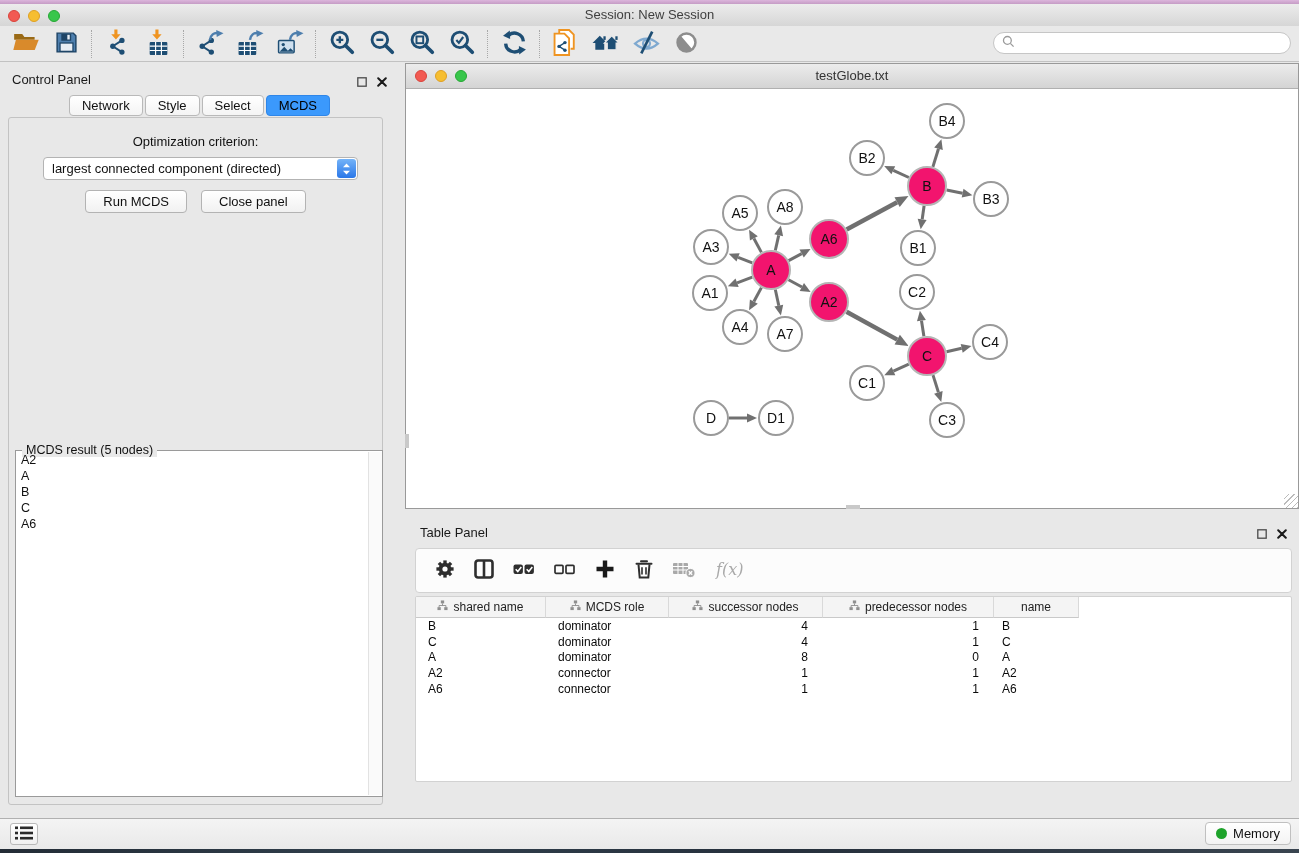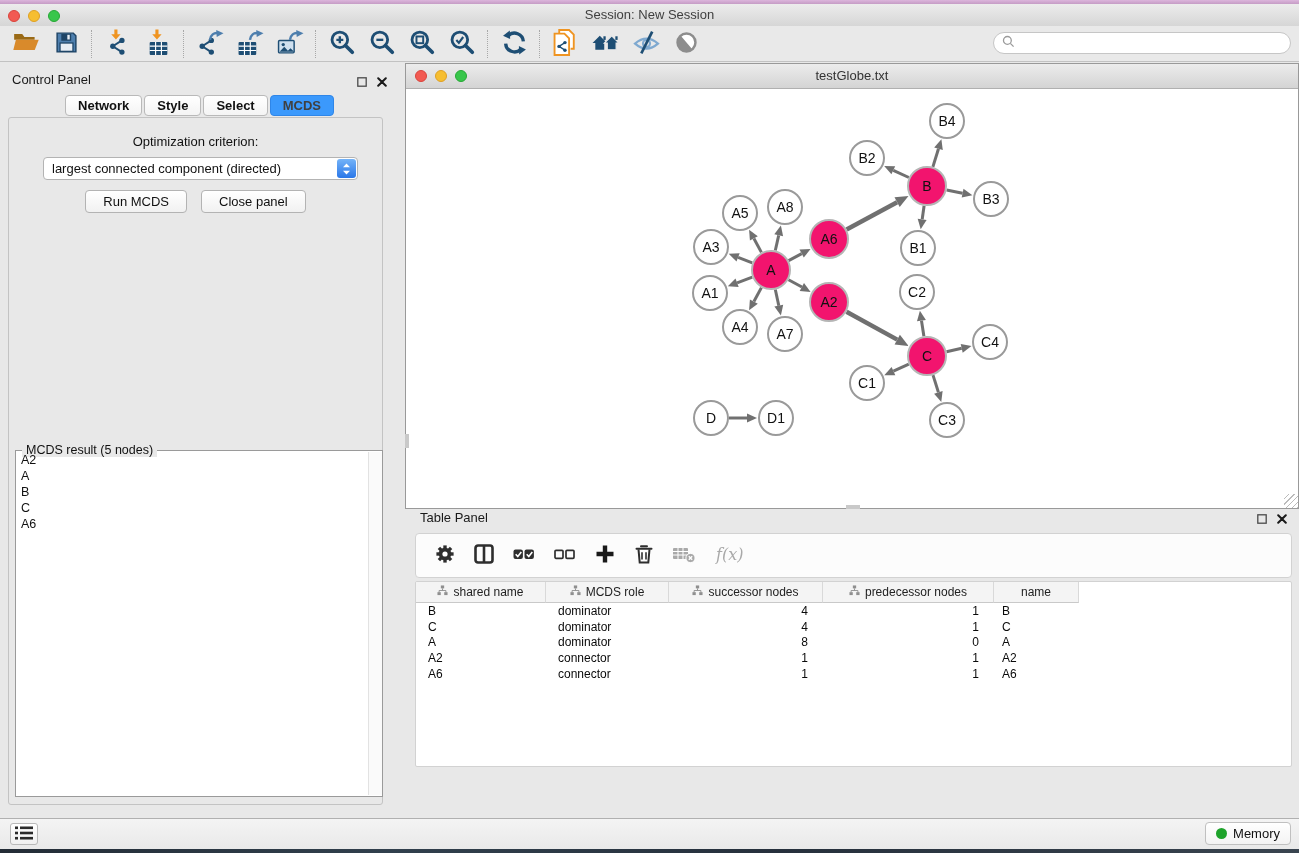--- a/index.html
+++ b/index.html
@@ -25,24 +25,24 @@
   .tb-btn{width:40px;height:32px;display:flex;align-items:center;justify-content:center;background:transparent;border:none;padding:0;}
   .tb-sep{width:1px;height:28px;margin:0 5px;border-left:1px dotted #a8a8a8;}
   .searchbox{position:absolute;right:8px;top:32px;width:298px;height:22px;background:#fff;border:1px solid #c6c6c6;
     border-radius:11px;display:flex;align-items:center;padding-left:8px;box-sizing:border-box;}
   .searchbox input{border:none;outline:none;flex:1;font-size:12px;background:transparent;margin-left:5px;font-family:"Liberation Sans",sans-serif;}
 
   
   .control-panel{position:absolute;left:0;top:62px;width:399px;height:756px;}
   .cp-header-title{position:absolute;left:12px;top:10px;font-size:13px;color:#1a1a1a;}
   .panel-icons{position:absolute;right:12px;top:11px;display:flex;gap:10px;align-items:center;}
-  .cp-tabs{position:absolute;left:0;top:33px;width:100%;display:flex;justify-content:center;gap:2px;font-weight:bold;}
+  .cp-tabs{position:absolute;left:0;top:33px;width:100%;display:flex;justify-content:center;gap:2px;}
   .cp-tab{font-size:13px;color:#111;background:linear-gradient(#fff,#f4f4f4);border:1px solid #b9b9b9;
     border-radius:4px;padding:2px 12px;line-height:15px;}
-  .cp-tab.active{background:#3b99fc;border-color:#2f86e8;color:#404040;}
+  .cp-tab.active{background:#3b99fc;border-color:#2f86e8;color:#000000;}
   .cp-card{position:absolute;left:8px;top:55px;width:375px;height:688px;border:1px solid #c3c3c3;border-radius:3px;box-sizing:border-box;background:#e8e8e8;}
   .opt-label{position:absolute;left:0;right:0;top:16px;text-align:center;font-size:13px;color:#111;}
   .select{position:absolute;left:34px;top:39px;width:315px;height:23px;background:#fff;border:1px solid #b3b3b3;
     border-radius:4px;box-sizing:border-box;display:flex;align-items:center;}
   .select .sel-text{flex:1;font-size:13px;color:#111;padding-left:8px;white-space:nowrap;overflow:hidden;}
   .select .stepper{width:19px;height:19px;margin:1px;border-radius:3px;background:linear-gradient(#74b3f8,#2a77e8);
     display:flex;align-items:center;justify-content:center;}
   .btn-row{position:absolute;left:0;right:0;top:72px;display:flex;justify-content:center;gap:14px;}
   .push-btn{font-size:13px;color:#111;background:linear-gradient(#fff,#f1f1f1);border:1px solid #b3b3b3;border-radius:4px;
     padding:3px 17px;line-height:15px;}
@@ -56,21 +56,21 @@
   .net-window{position:absolute;left:405px;top:63px;width:894px;height:446px;background:#f9a8d4;border:1px solid #999;box-sizing:border-box;}
   .net-titlebar{position:absolute;left:0;top:0;right:0;height:24px;background:linear-gradient(#ececec,#d4d4d4);border-bottom:1px solid #b0b0b0;}
   .net-titlebar .title{position:absolute;left:0;right:0;top:4px;text-align:center;font-size:13px;color:#333;}
   .net-canvas{position:absolute;left:0;top:25px;right:0;bottom:0;background:#fff;}
   .corner-grip{position:absolute;right:0;bottom:0;width:14px;height:14px;
     background:repeating-linear-gradient(135deg,transparent 0 3px,#bbb 3px 4px);}
   .edge-grip-left{position:absolute;left:-1px;top:370px;width:4px;height:14px;background:#c9c9c9;}
   .edge-grip-bottom{position:absolute;left:440px;bottom:-1px;width:14px;height:4px;background:#c9c9c9;}
 
   
-  .table-panel{position:absolute;left:405px;top:500px;width:894px;height:303px;}
+  .table-panel{position:absolute;left:405px;top:515px;width:894px;height:303px;}
   .tp-title{position:absolute;left:15px;top:10px;font-size:13px;color:#1a1a1a;}
   .tp-toolbar{position:absolute;left:10px;right:7px;top:33px;height:45px;background:#fcfcfc;border:1px solid #d2d2d2;
     border-radius:4px;box-sizing:border-box;display:flex;align-items:center;gap:17px;padding-left:18px;}
   .tp-tb-btn{background:none;border:none;padding:0;display:flex;align-items:flex-start;}
   .tp-table{position:absolute;left:10px;right:7px;top:81px;height:186px;background:#fff;border:1px solid #d2d2d2;
     border-radius:2px;box-sizing:border-box;overflow:hidden;}
   .thead{display:flex;height:21px;}
   .th{display:flex;align-items:center;justify-content:center;gap:5px;background:#f4f4f4;
     border-right:1px solid #d9d9d9;border-bottom:1px solid #c9c9c9;font-size:12px;color:#222;box-sizing:border-box;}
   .trow{display:flex;height:15.8px;align-items:center;}

